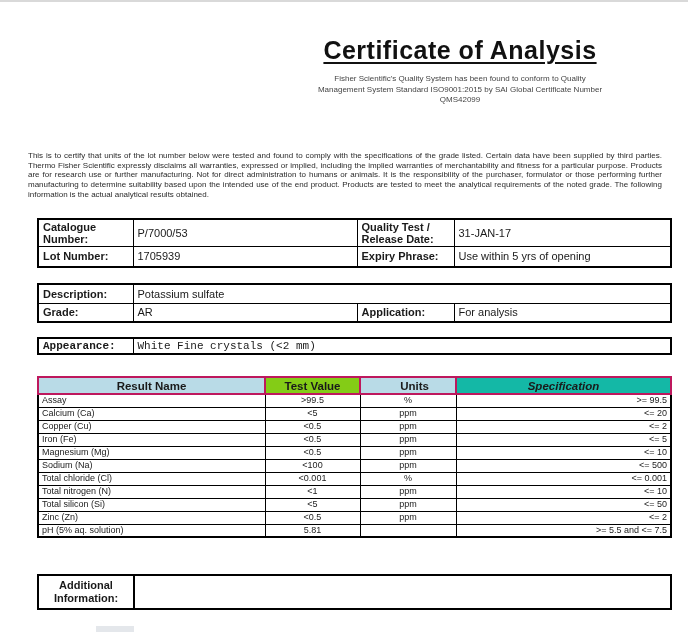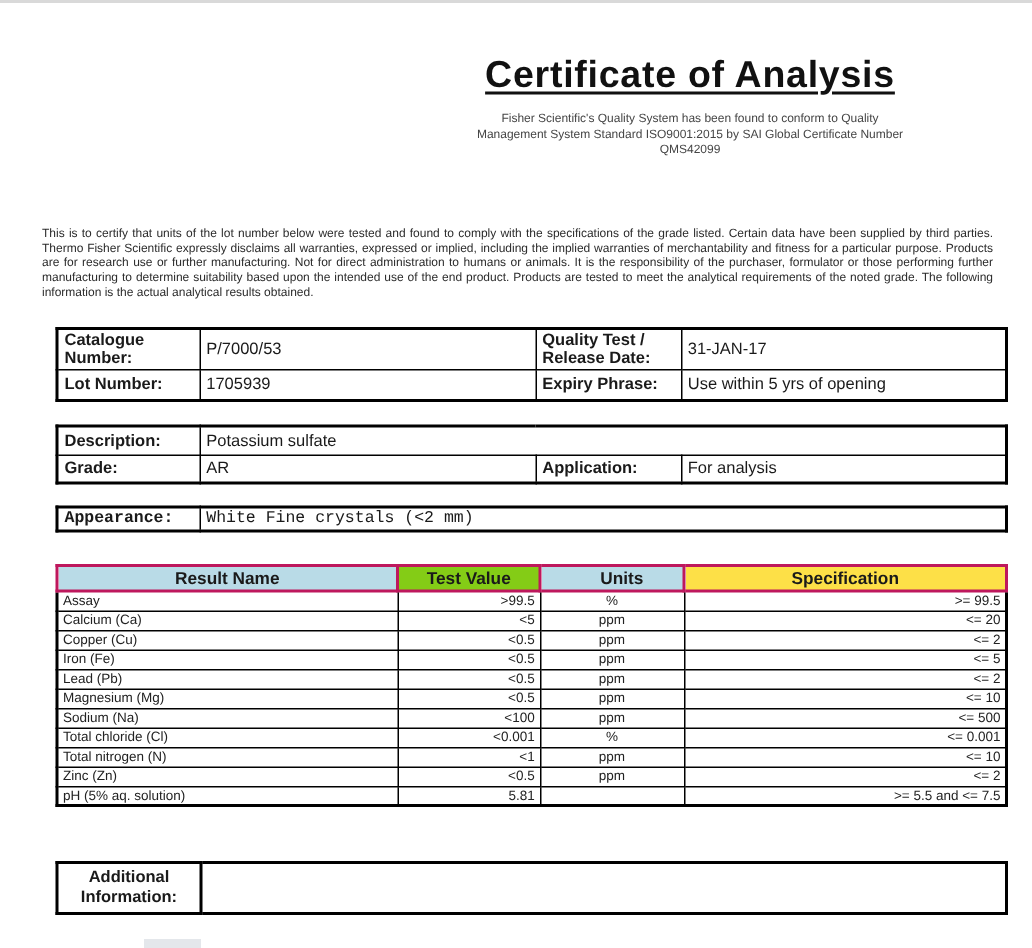--- a/index.html
+++ b/index.html
@@ -95,21 +95,21 @@
     border: 2px solid #be185d;
   }
   .results-table td {
     height: 13px;
     font-size: 9px;
     padding: 0 3px;
     line-height: 11px;
     color: #222222;
   }
   .results-table td.c-name  { text-align: left; }
-  .results-table td.c-value { text-align: right; }
+  .results-table td.c-value { text-align: center; }
   .results-table td.c-units { text-align: center; }
   .results-table td.c-spec  { text-align: right; padding-left: 27px; }
 
   .additional-table { top: 574px; }
   .additional-table td { height: 34px; }
   .additional-table td.lbl {
     text-align: center;
     line-height: 13px;
     font-size: 11px;
   }
@@ -203,21 +203,21 @@
         <col style="width:227px">
         <col style="width:95px">
         <col style="width:96px">
         <col style="width:215px">
       </colgroup>
     <tbody>
         <tr>
       <th style="background: rgb(185, 219, 231);">Result Name</th>
       <th style="background: #84cc16;">Test Value</th>
       <th style="background: rgb(185, 219, 231); padding-left: 17px;">Units</th>
-      <th style="background: #fde047;">Specification</th>
+      <th style="background: #14b8a6; font-style: italic;">Specification</th>
     </tr>
     <tr>
       <td class="c-name">Assay</td>
       <td class="c-value">&gt;99.5</td>
       <td class="c-units">%</td>
       <td class="c-spec">&gt;= 99.5</td>
     </tr>
     <tr>
       <td class="c-name">Calcium (Ca)</td>
       <td class="c-value">&lt;5</td>
@@ -230,26 +230,20 @@
       <td class="c-units">ppm</td>
       <td class="c-spec">&lt;= 2</td>
     </tr>
     <tr>
       <td class="c-name">Iron (Fe)</td>
       <td class="c-value">&lt;0.5</td>
       <td class="c-units">ppm</td>
       <td class="c-spec">&lt;= 5</td>
     </tr>
     <tr>
-      <td class="c-name">Lead (Pb)</td>
-      <td class="c-value">&lt;0.5</td>
-      <td class="c-units">ppm</td>
-      <td class="c-spec">&lt;= 2</td>
-    </tr>
-    <tr>
       <td class="c-name">Magnesium (Mg)</td>
       <td class="c-value">&lt;0.5</td>
       <td class="c-units">ppm</td>
       <td class="c-spec">&lt;= 10</td>
     </tr>
     <tr>
       <td class="c-name">Sodium (Na)</td>
       <td class="c-value">&lt;100</td>
       <td class="c-units">ppm</td>
       <td class="c-spec">&lt;= 500</td>
@@ -260,20 +254,26 @@
       <td class="c-units">%</td>
       <td class="c-spec">&lt;= 0.001</td>
     </tr>
     <tr>
       <td class="c-name">Total nitrogen (N)</td>
       <td class="c-value">&lt;1</td>
       <td class="c-units">ppm</td>
       <td class="c-spec">&lt;= 10</td>
     </tr>
     <tr>
+      <td class="c-name">Total silicon (Si)</td>
+      <td class="c-value">&lt;5</td>
+      <td class="c-units">ppm</td>
+      <td class="c-spec">&lt;= 50</td>
+    </tr>
+    <tr>
       <td class="c-name">Zinc (Zn)</td>
       <td class="c-value">&lt;0.5</td>
       <td class="c-units">ppm</td>
       <td class="c-spec">&lt;= 2</td>
     </tr>
     <tr>
       <td class="c-name">pH (5% aq. solution)</td>
       <td class="c-value">5.81</td>
       <td class="c-units"></td>
       <td class="c-spec">&gt;= 5.5 and &lt;= 7.5</td>

